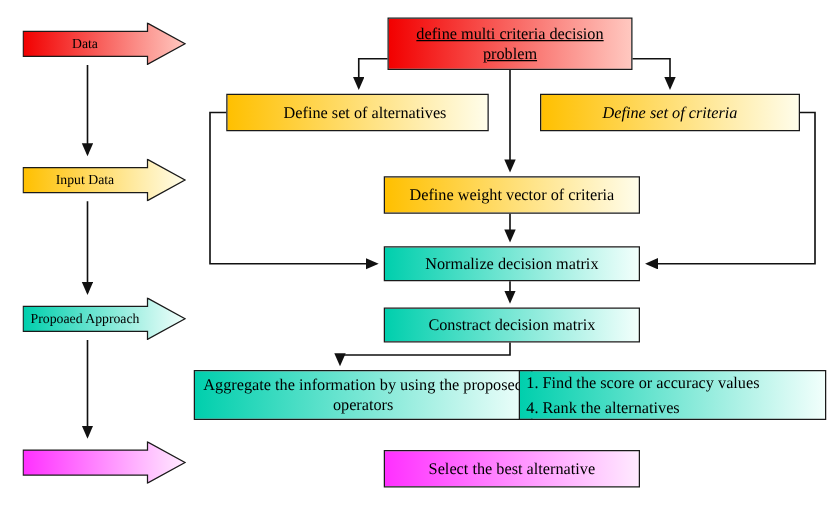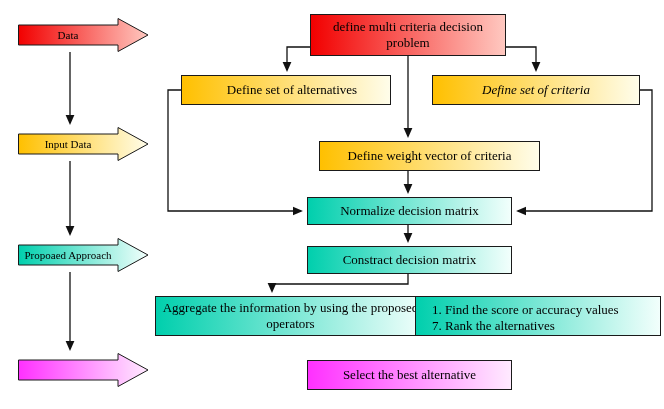--- a/index.html
+++ b/index.html
@@ -7,22 +7,22 @@
     position:relative;width:664px;height:409px;background:#ffffff;
     font-family:"Liberation Serif", serif; overflow:hidden;
   }
   .connectors{position:absolute;left:0;top:0;z-index:1;}
   .node{
     position:absolute;z-index:2;border:1px solid #1a1a1a;box-sizing:border-box;
     display:flex;align-items:center;justify-content:center;text-align:center;
     font-size:13px;color:#000;line-height:1.22;padding:1px 4px;
   }
   .node.two-line-list{
-    flex-direction:column;align-items:flex-start;justify-content:flex-end;
-    text-align:left;padding-left:16px;
+    flex-direction:column;align-items:flex-start;justify-content:space-between;
+    text-align:left;padding-left:5px;
   }
   .stage{position:absolute;z-index:2;width:131px;height:34px;}
   .stage svg{display:block;}
   .stage-label{
     position:absolute;left:0;top:0;width:100px;height:34px;
     display:flex;align-items:center;justify-content:center;
     font-size:11px;color:#000;
   }
 </style>
 </head>
@@ -97,34 +97,34 @@
     </svg>
     <span class="stage-label">Propoaed Approach</span>
   </div>
 
   <div class="stage" style="left:18px;top:353px;">
     <svg width="131" height="34">
       <polygon points="0.5,7 100,7 100,0.5 130,17 100,33.5 100,27 0.5,27" fill="url(#grad-magenta)" stroke="#1a1a1a" stroke-width="1"></polygon>
     </svg>
   </div>
 
-  <div class="node" style="left: 310px; top: 14px; width: 196px; height: 42px; background: linear-gradient(to right, rgb(242, 0, 0), rgb(255, 200, 192));">define multi criteria decision problem</div>
+  <div class="node" style="left: 310px; top: 14px; width: 196px; height: 42px; background: linear-gradient(to right, rgb(242, 0, 0), rgb(255, 200, 192)); text-decoration: underline;">define multi criteria decision problem</div>
 
   <div class="node" style="left: 181px; top: 75px; width: 210px; height: 30px; background: linear-gradient(to right, rgb(255, 192, 0), rgb(255, 253, 234)); padding-left: 16px;">Define set of alternatives</div>
 
   <div class="node" style="left: 432px; top: 75px; width: 208px; height: 30px; background: linear-gradient(to right, rgb(255, 192, 0), rgb(255, 253, 234)); font-style: italic;">Define set of criteria</div>
 
-  <div class="node" style="left: 307px; top: 141px; width: 221px; height: 30px; background: linear-gradient(to right, rgb(255, 192, 0), rgb(255, 253, 234)); margin-left: 12px;">Define weight vector of criteria</div>
+  <div class="node" style="left: 307px; top: 141px; width: 205px; height: 30px; background: linear-gradient(to right, rgb(255, 192, 0), rgb(255, 253, 234));">Define weight vector of criteria</div>
 
   <div class="node" style="left: 307px; top: 197px; width: 205px; height: 28px; background: linear-gradient(to right, rgb(0, 207, 173), rgb(242, 255, 252));">Normalize decision matrix</div>
 
   <div class="node" style="left: 307px; top: 246px; width: 205px; height: 28px; background: linear-gradient(to right, rgb(0, 207, 173), rgb(242, 255, 252));">Constract decision matrix</div>
 
   <div class="node" style="left: 155px; top: 296px; width: 271px; height: 40px; background: linear-gradient(to right, rgb(0, 207, 173), rgb(242, 255, 252));">Aggregate the information by using the proposed operators</div>
 
   <div class="node two-line-list" style="left: 415px; top: 296px; width: 246px; height: 40px; background: linear-gradient(to right, rgb(0, 207, 173), rgb(242, 255, 252));">
     <span>1. Find the score or accuracy values</span>
-    <span>7. Rank the alternatives</span>
+    <span>4. Rank the alternatives</span>
   </div>
 
   <div class="node" style="left: 307px; top: 360px; width: 205px; height: 30px; background: linear-gradient(to right, rgb(255, 48, 255), rgb(255, 234, 255));">Select the best alternative</div>
 
 </div>
 
 </body></html>

